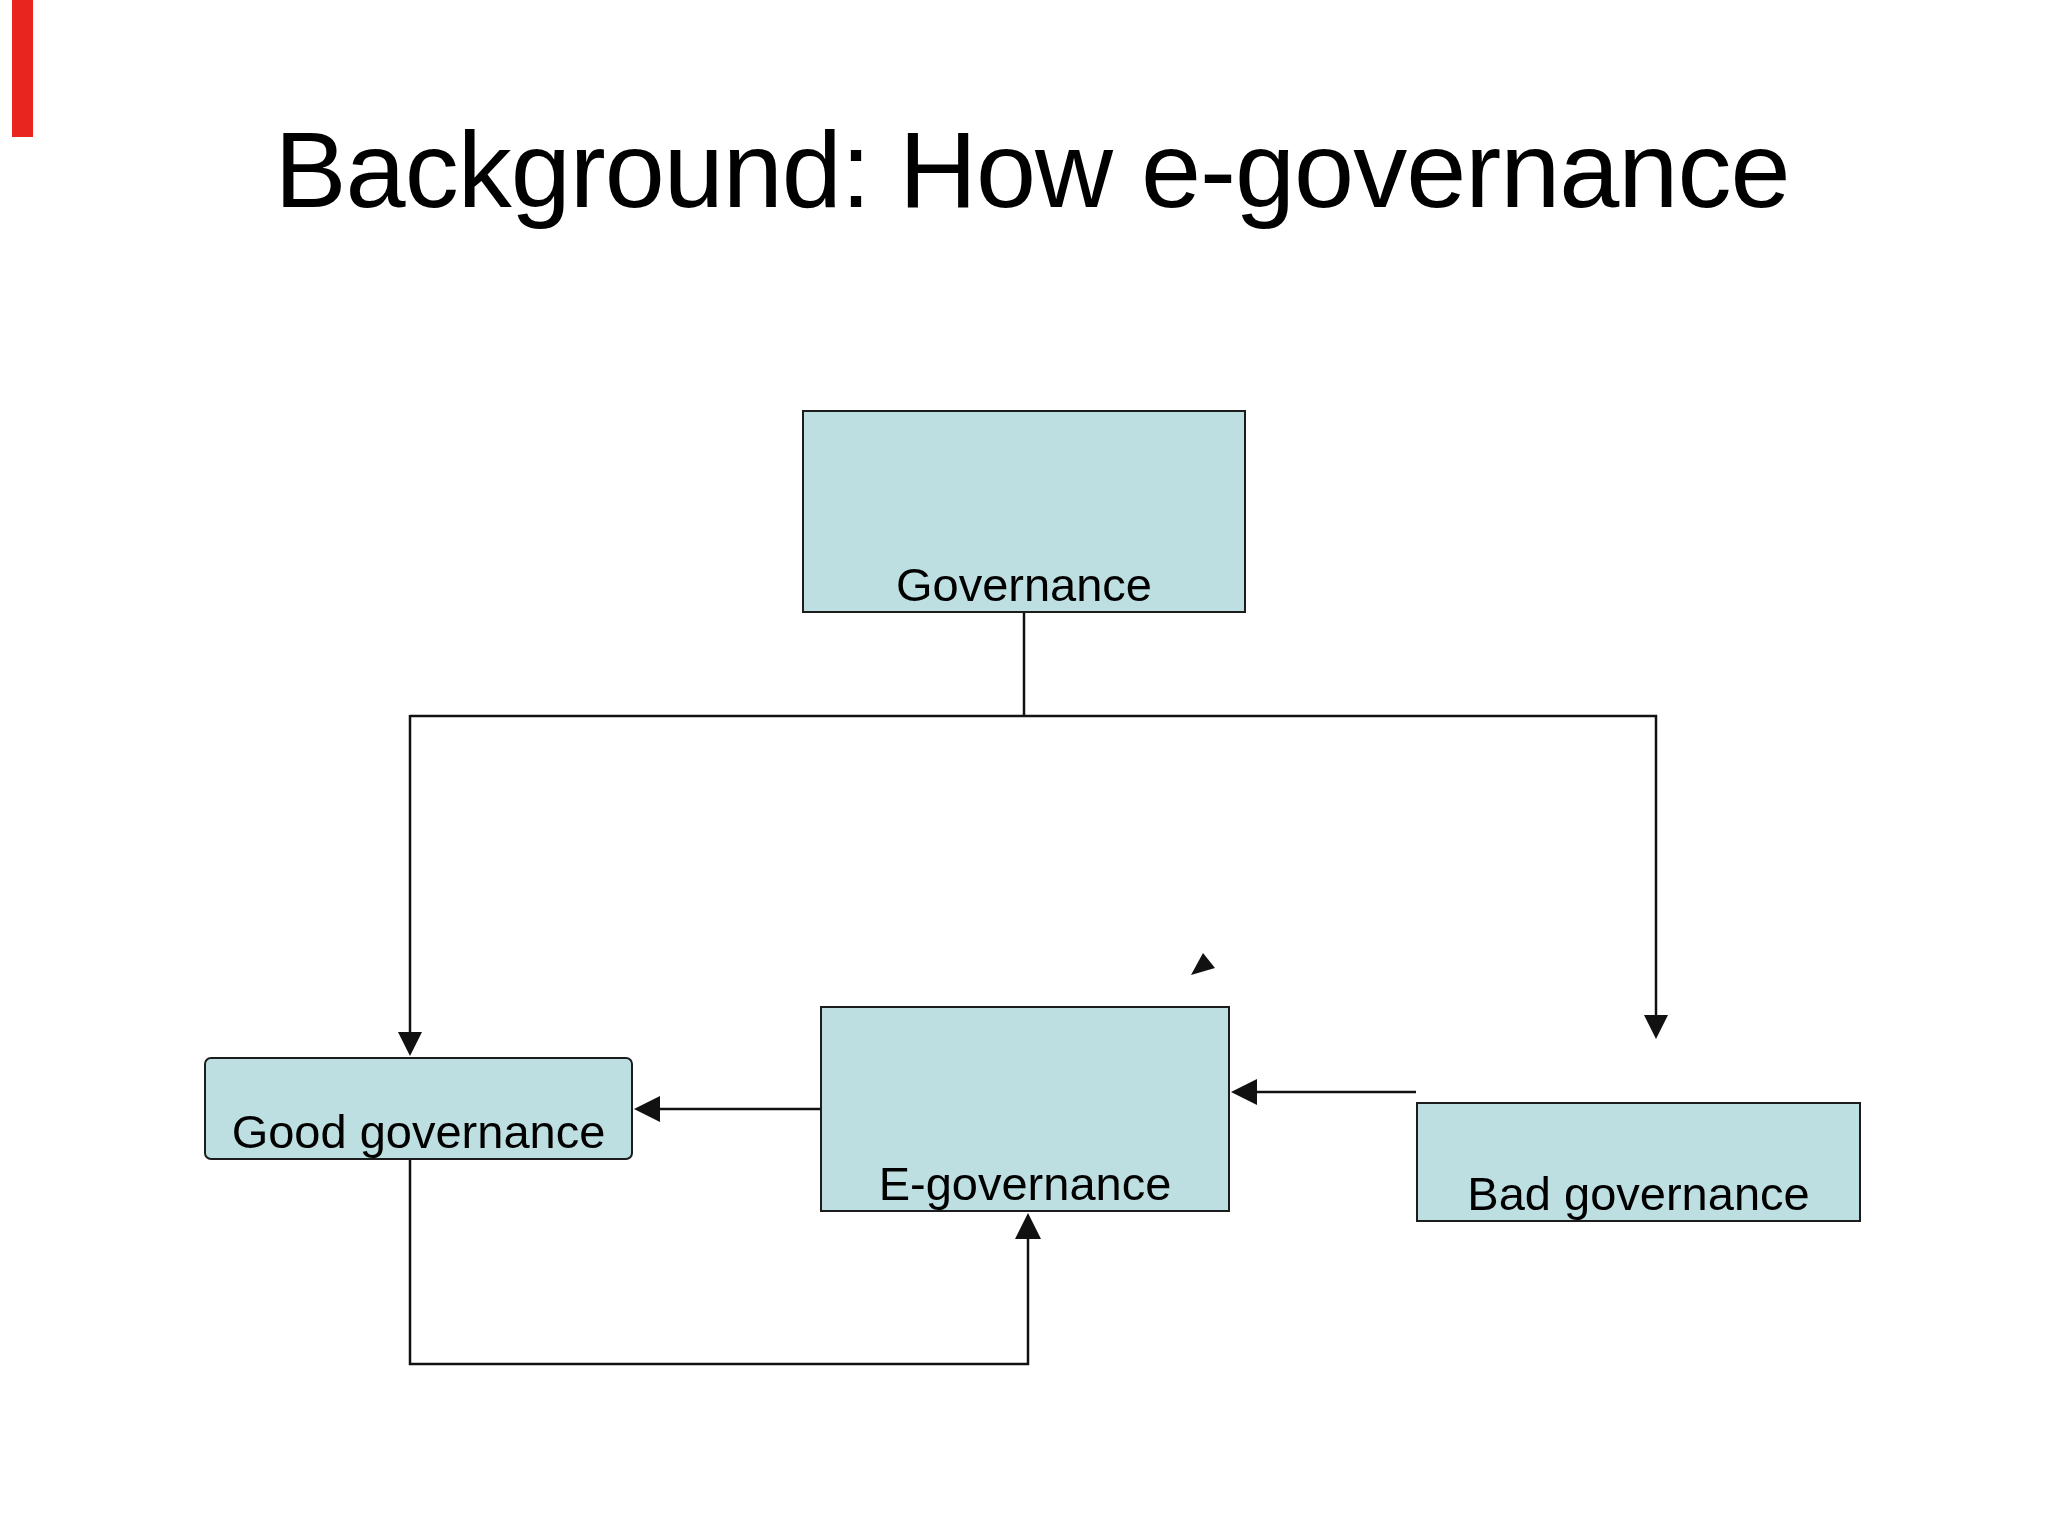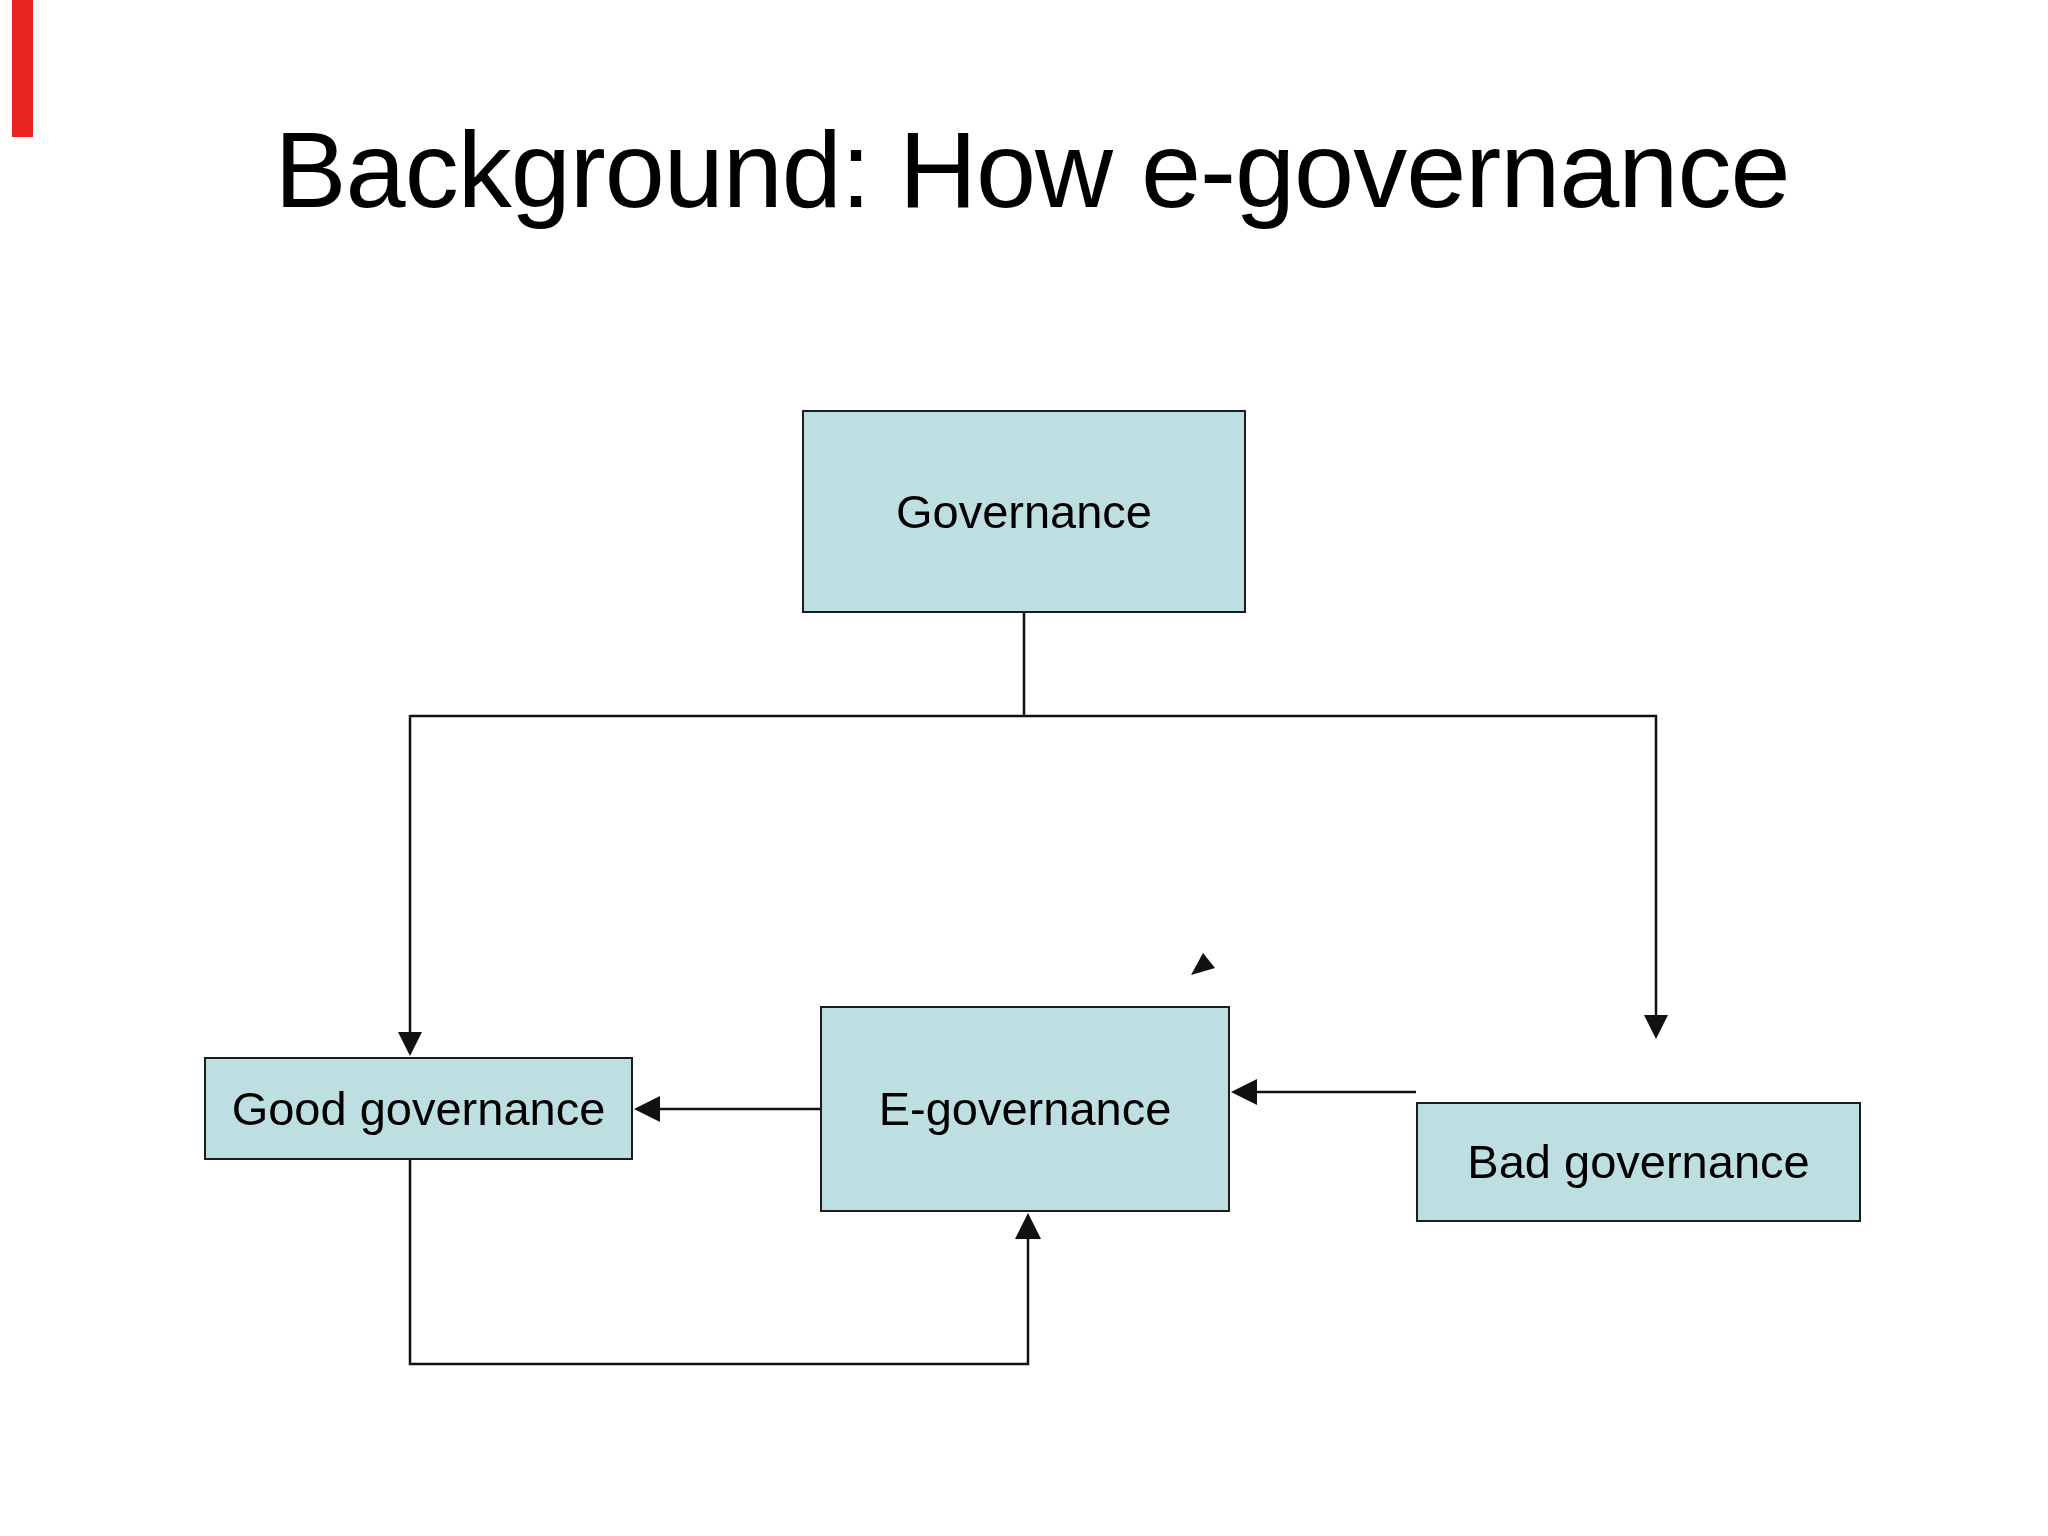--- a/index.html
+++ b/index.html
@@ -54,29 +54,29 @@
   .connectors polygon {
     fill: var(--line, #111111);
     stroke: none;
   }
   .node {
     position: absolute;
     box-sizing: border-box;
     background: var(--node-fill, #bedfe1);
     border: 2.5px solid var(--node-border, #1c1c1c);
     display: flex;
-    align-items: center;
+    align-items: flex-end;
     justify-content: center;
     text-align: center;
     color: var(--text, #000000);
     font-size: 47px;
     line-height: 1.1;
   }
   .node-governance { left: 802px; top: 410px; width: 444px; height: 203px; }
-  .node-good       { left: 204px; top: 1057px; width: 429px; height: 103px; }
+  .node-good       { left: 204px; top: 1057px; width: 429px; height: 103px; border-radius: 7px; }
   .node-egov       { left: 820px; top: 1006px; width: 410px; height: 206px; }
   .node-bad        { left: 1416px; top: 1102px; width: 445px; height: 120px; }
 </style>
 </head>
 <body>
 
 <div id="slide">
 
   <div class="accent-bar"></div>
 

